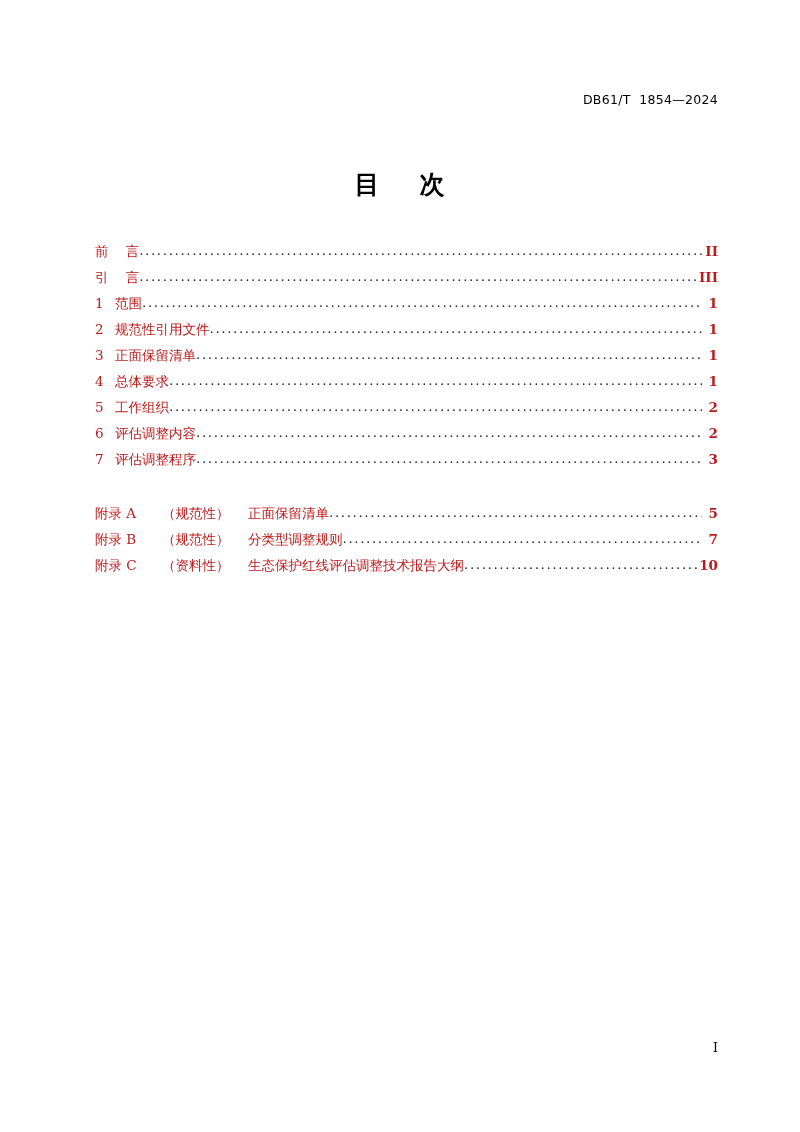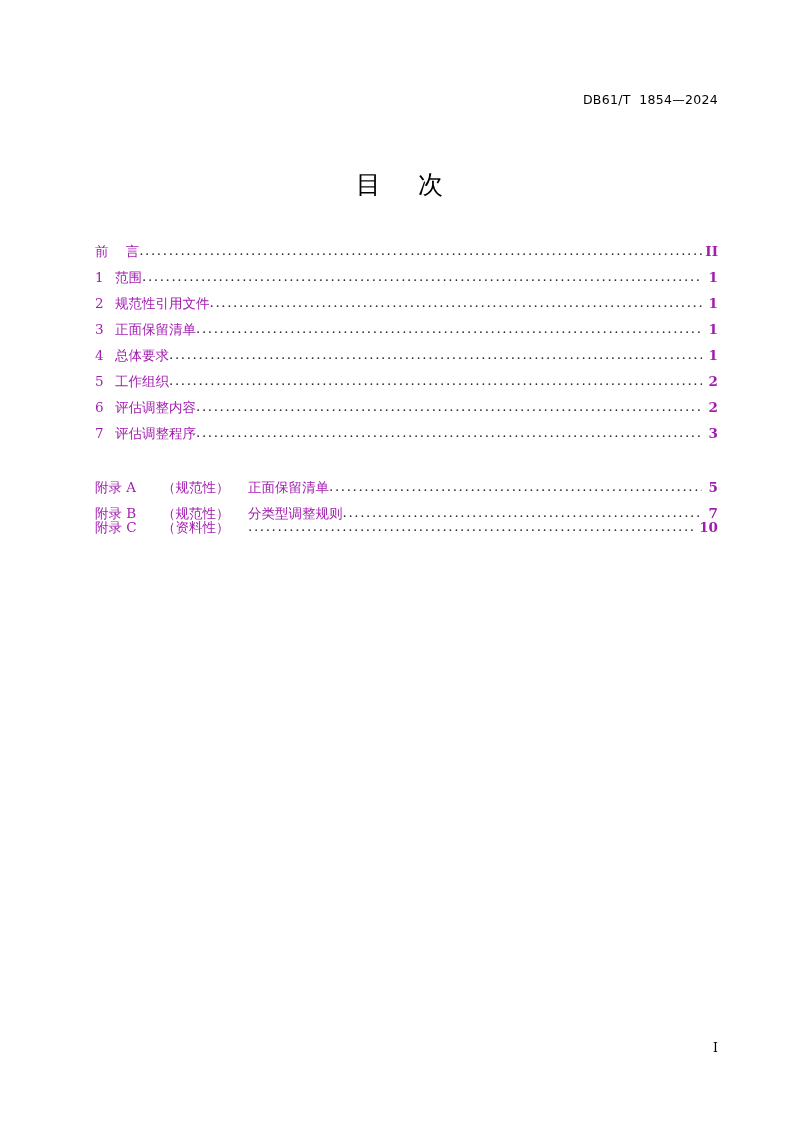--- a/index.html
+++ b/index.html
@@ -45,42 +45,42 @@
 
   
   .toc-title {
     position: absolute;
     top: 168px;
     left: 0;
     width: 800px;
     text-align: center;
     font-family: "DejaVu Sans", "Liberation Sans", sans-serif;
     font-size: 25px;
-    font-weight: normal;
+    font-weight: bold;
     letter-spacing: 1px;
     color: #000;
     white-space: pre;
   }
 
   
   .toc {
     position: absolute;
     top: 238px;
     left: 95px;
     width: 623px;
   }
 
   .toc-row {
     display: flex;
     align-items: baseline;
     width: 100%;
     height: 26px;
     font-size: 13.5px;
     line-height: 26px;
-    color: #a21caf;
+    color: #b91c1c;
     white-space: pre;
   }
 
   
   .toc-label {
     flex: 0 0 auto;
     white-space: pre;
   }
 
   
@@ -171,20 +171,25 @@
   <div class="toc-title">目    次</div>
 
   <div class="toc">
 
     <div class="toc-row">
       <span class="toc-label">前    言</span>
       <span class="toc-leader"></span>
       <span class="toc-page">II</span>
     </div>
 
+    <div class="toc-row">
+      <span class="toc-label">引    言</span>
+      <span class="toc-leader"></span>
+      <span class="toc-page">III</span>
+    </div>
 
     <div class="toc-row">
       <span class="toc-num">1</span>
       <span class="toc-text">范围</span>
       <span class="toc-leader"></span>
       <span class="toc-page">1</span>
     </div>
 
     <div class="toc-row">
       <span class="toc-num">2</span>
@@ -240,20 +245,21 @@
       <span class="toc-annex-id">附录 B</span>
       <span class="toc-annex-kind">（规范性）</span>
       <span class="toc-annex-title">分类型调整规则</span>
       <span class="toc-leader"></span>
       <span class="toc-page">7</span>
     </div>
 
     <div class="toc-row">
       <span class="toc-annex-id">附录 C</span>
       <span class="toc-annex-kind">（资料性）</span>
+      <span class="toc-annex-title">生态保护红线评估调整技术报告大纲</span>
       <span class="toc-leader"></span>
       <span class="toc-page">10</span>
     </div>
 
 
   </div>
 
   <div class="doc-footer">
     <span class="doc-footer-folio">I</span>
   </div>

